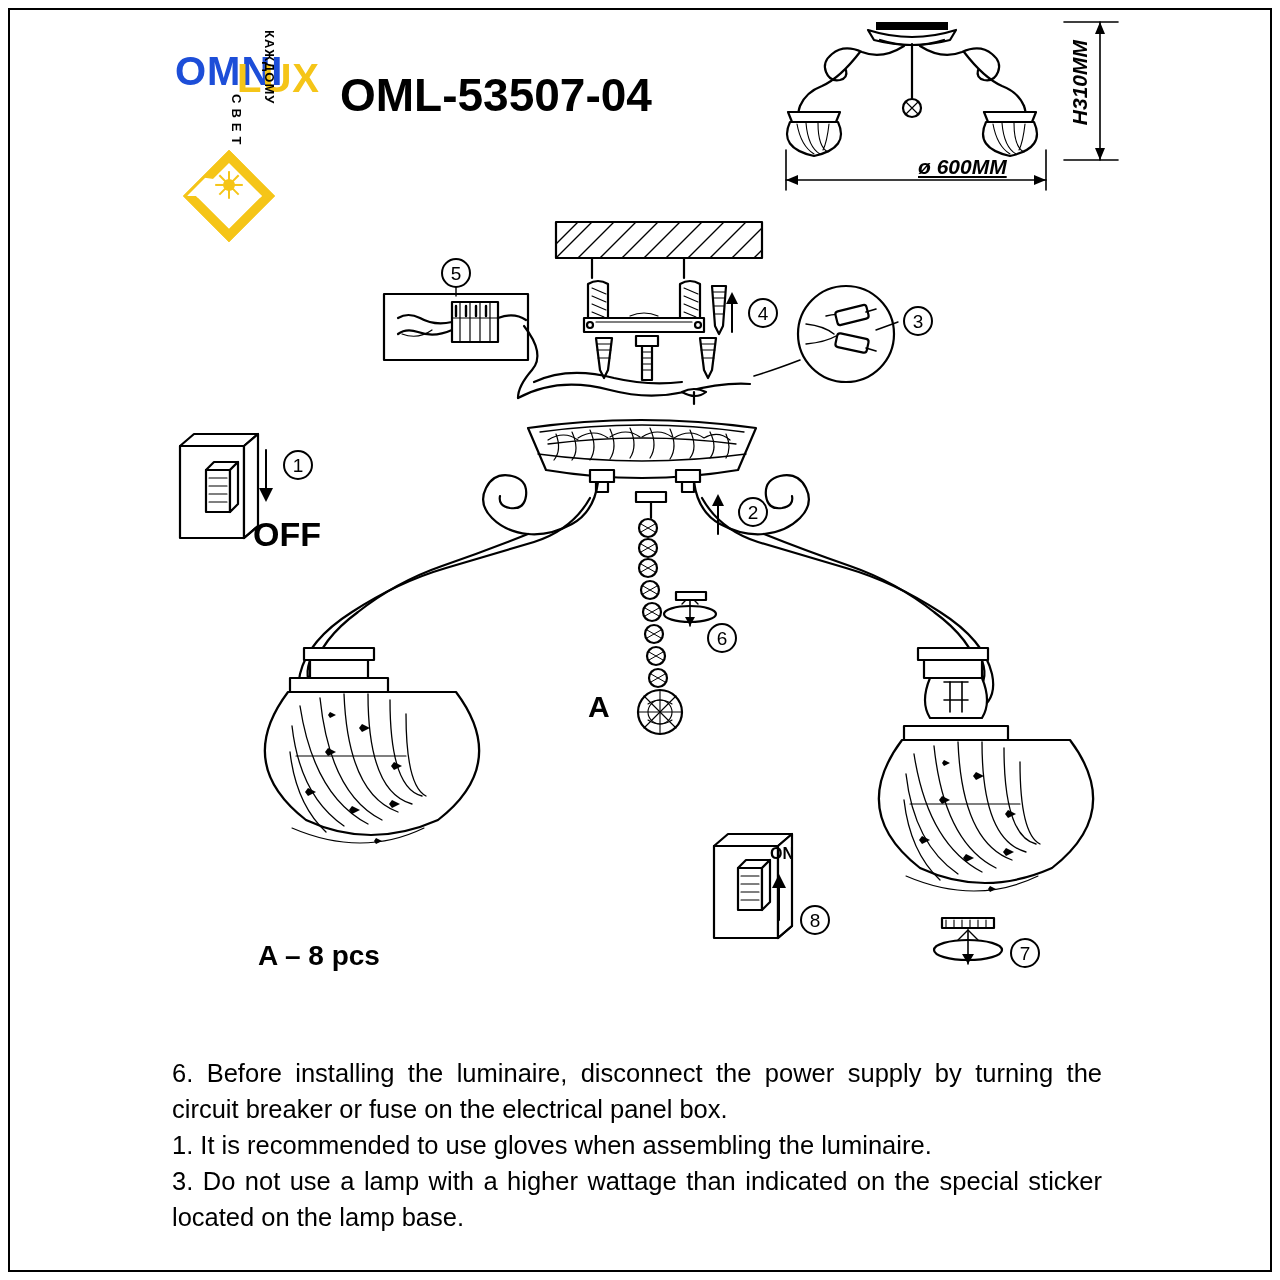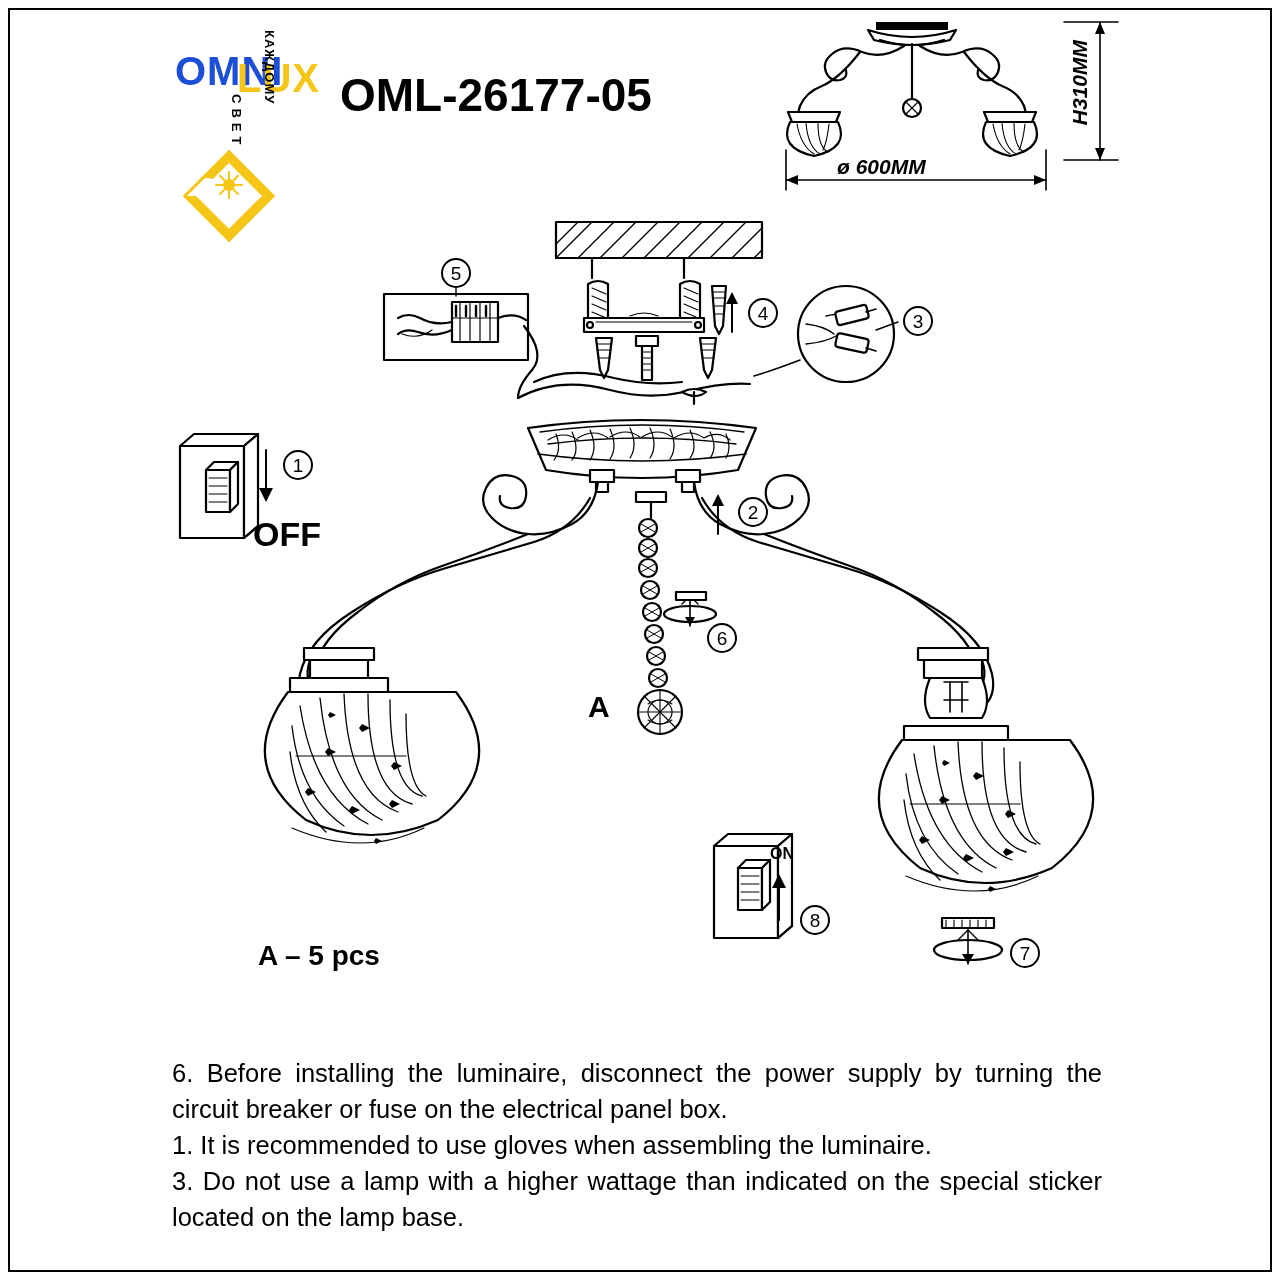--- a/index.html
+++ b/index.html
@@ -87,25 +87,26 @@
     left: 340px;
     top: 68px;
     font-size: 46px;
     font-weight: bold;
     letter-spacing: 0px;
   }
 
   
   .dim-diameter {
     position: absolute;
-    left: 837px;
+    left: 918px;
     top: 155px;
     font-size: 21px;
     font-style: italic;
     font-weight: bold;
+    text-decoration: underline;
   }
   .dim-height {
     position: absolute;
     left: 1068px;
     top: 40px;
     font-size: 21px;
     font-style: italic;
     font-weight: bold;
     writing-mode: vertical-rl;
     transform: rotate(180deg);
@@ -210,21 +211,21 @@
           <line x1="-15" y1="0" x2="15" y2="0"></line>
           <line x1="0" y1="-15" x2="0" y2="15"></line>
           <line x1="-10.5" y1="-10.5" x2="10.5" y2="10.5"></line>
           <line x1="-10.5" y1="10.5" x2="10.5" y2="-10.5"></line>
         </g>
       </g>
       <path d="M16 52 L50 86 L84 52 L84 60 L50 94 L16 60 Z" fill="#f5c518"></path>
     </svg>
   </div>
 
-  <div class="title">OML-26177-05</div>
+  <div class="title">OML-53507-04</div>
 
   <svg class="art" width="1280" height="1280" viewBox="0 0 1280 1280">
     <g fill="none" stroke="#000" stroke-width="2.2" stroke-linecap="round" stroke-linejoin="round">
 
       <g>
 
         <path d="M876 22 h72 v8 h-72 z" fill="#000" stroke="none"></path>
         <path d="M868 30 q44 14 88 0 l-6 10 q-38 10 -76 0 z" fill="#fff"></path>
         <path d="M880 40 q32 10 64 0"></path>
 
@@ -534,21 +535,21 @@
       </g>
     </g>
   </svg>
 
   <div class="dim-diameter">ø 600MM</div>
   <div class="dim-height">H310MM</div>
 
   <div class="lbl-off">OFF</div>
   <div class="lbl-on">ON</div>
   <div class="lbl-a">A</div>
-  <div class="lbl-apcs">A – 5 pcs</div>
+  <div class="lbl-apcs">A – 8 pcs</div>
 
   <div class="callout" style="left:283px; top:450px;">1</div>
   <div class="callout" style="left:738px; top:497px;">2</div>
   <div class="callout" style="left:903px; top:306px;">3</div>
   <div class="callout" style="left:748px; top:298px;">4</div>
   <div class="callout" style="left:441px; top:258px;">5</div>
   <div class="callout" style="left:707px; top:623px;">6</div>
   <div class="callout" style="left:1010px; top:938px;">7</div>
   <div class="callout" style="left:800px; top:905px;">8</div>
 

